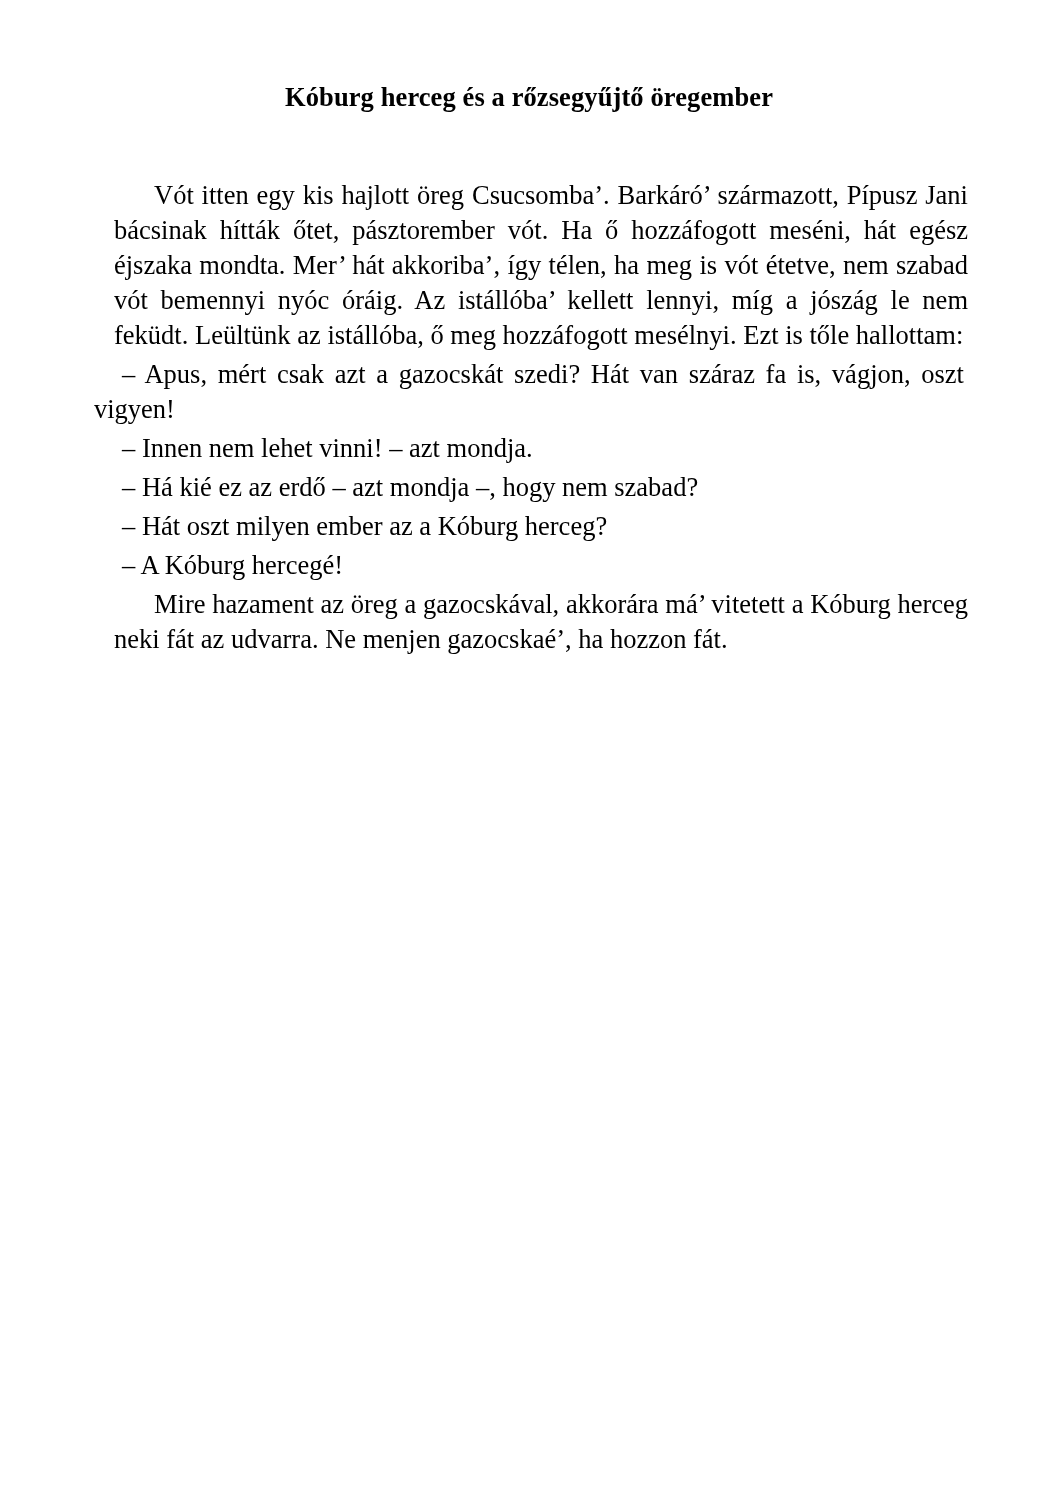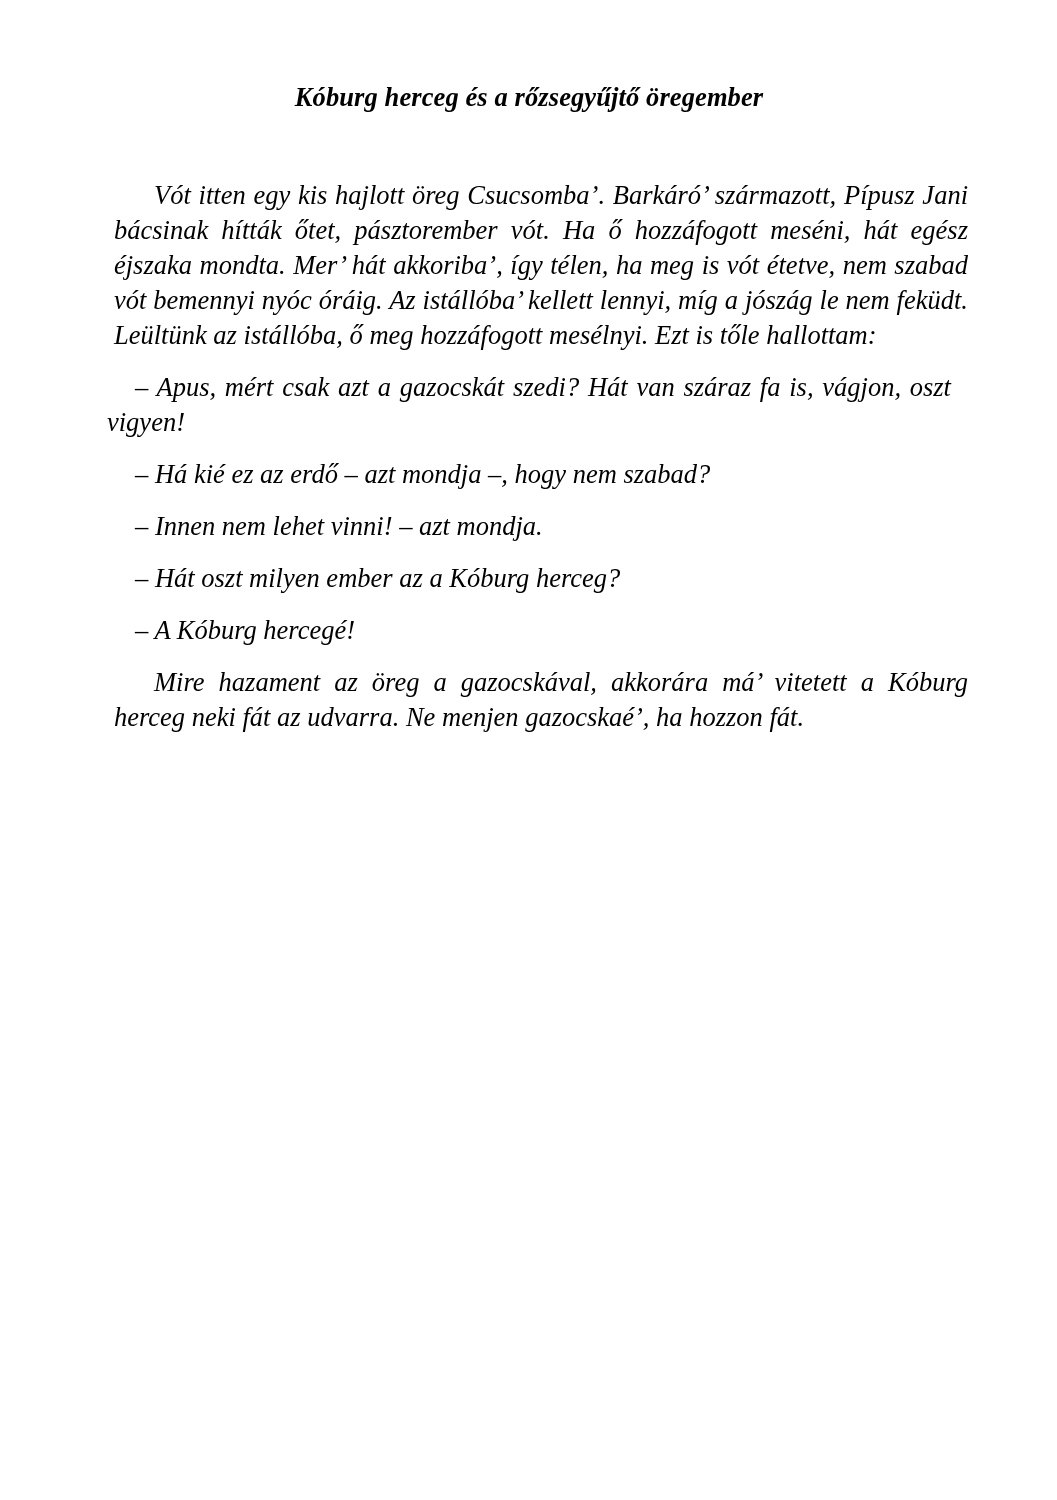--- a/index.html
+++ b/index.html
@@ -15,21 +15,20 @@
     color: #000000;
     overflow: hidden;
   }
 
   .page {
     position: relative;
     width: 865px;
     height: 1500px;
     background: #ffffff;
     box-sizing: border-box;
-    font-style: italic;
   }
 
   .content {
     position: absolute;
     left: 90px;
     top: 80px;
     width: 878px;
   }
 
   .doc-title {
@@ -62,21 +61,21 @@
     margin-left: 24px;
   }
   .indent-lg {
     text-indent: 55px;
   }
 
   
   .dialog {
     font-size: 26.5px;
     line-height: 35px;
-    margin: 17px;
+    margin: 4px;
     text-align: justify;
     text-justify: inter-word;
     text-indent: 28px;
     hyphens: none;
     -webkit-hyphens: none;
   }
   .dialog.short {
     text-align: left;
   }
 </style>
@@ -88,23 +87,23 @@
 
     <h1 class="doc-title">Kóburg herceg és a rőzsegyűjtő öregember</h1>
 
     <div class="title-gap"></div>
 
     <p class="para indent-sm">Vót itten egy kis hajlott öreg Csucsomba’. Barkáró’ származott, Pípusz Jani bácsinak hítták őtet, pásztorember vót. Ha ő hozzáfogott meséni, hát egész éjszaka mondta. Mer’ hát akkoriba’, így télen, ha meg is vót étetve, nem szabad vót bemennyi nyóc óráig. Az istállóba’ kellett lennyi, míg a jószág le nem feküdt. Leültünk az istállóba, ő meg hozzáfogott mesélnyi. Ezt is tőle hallottam:</p>
 
 
     <p class="dialog">– Apus, mért csak azt a gazocskát szedi? Hát van száraz fa is, vágjon, oszt vigyen!</p>
 
+    <p class="dialog short">– Innen nem lehet vinni! – azt mondja.</p>
+
     <p class="dialog short">– Há kié ez az erdő – azt mondja –, hogy nem szabad?</p>
-
-    <p class="dialog short">– Innen nem lehet vinni! – azt mondja.</p>
 
     <p class="dialog short">– Hát oszt milyen ember az a Kóburg herceg?</p>
 
     <p class="dialog short">– A Kóburg hercegé!</p>
 
 
     <p class="para indent-sm">Mire hazament az öreg a gazocskával, akkorára má’ vitetett a Kóburg herceg neki fát az udvarra. Ne menjen gazocskaé’, ha hozzon fát.</p>
 
   </div>
 </div>

